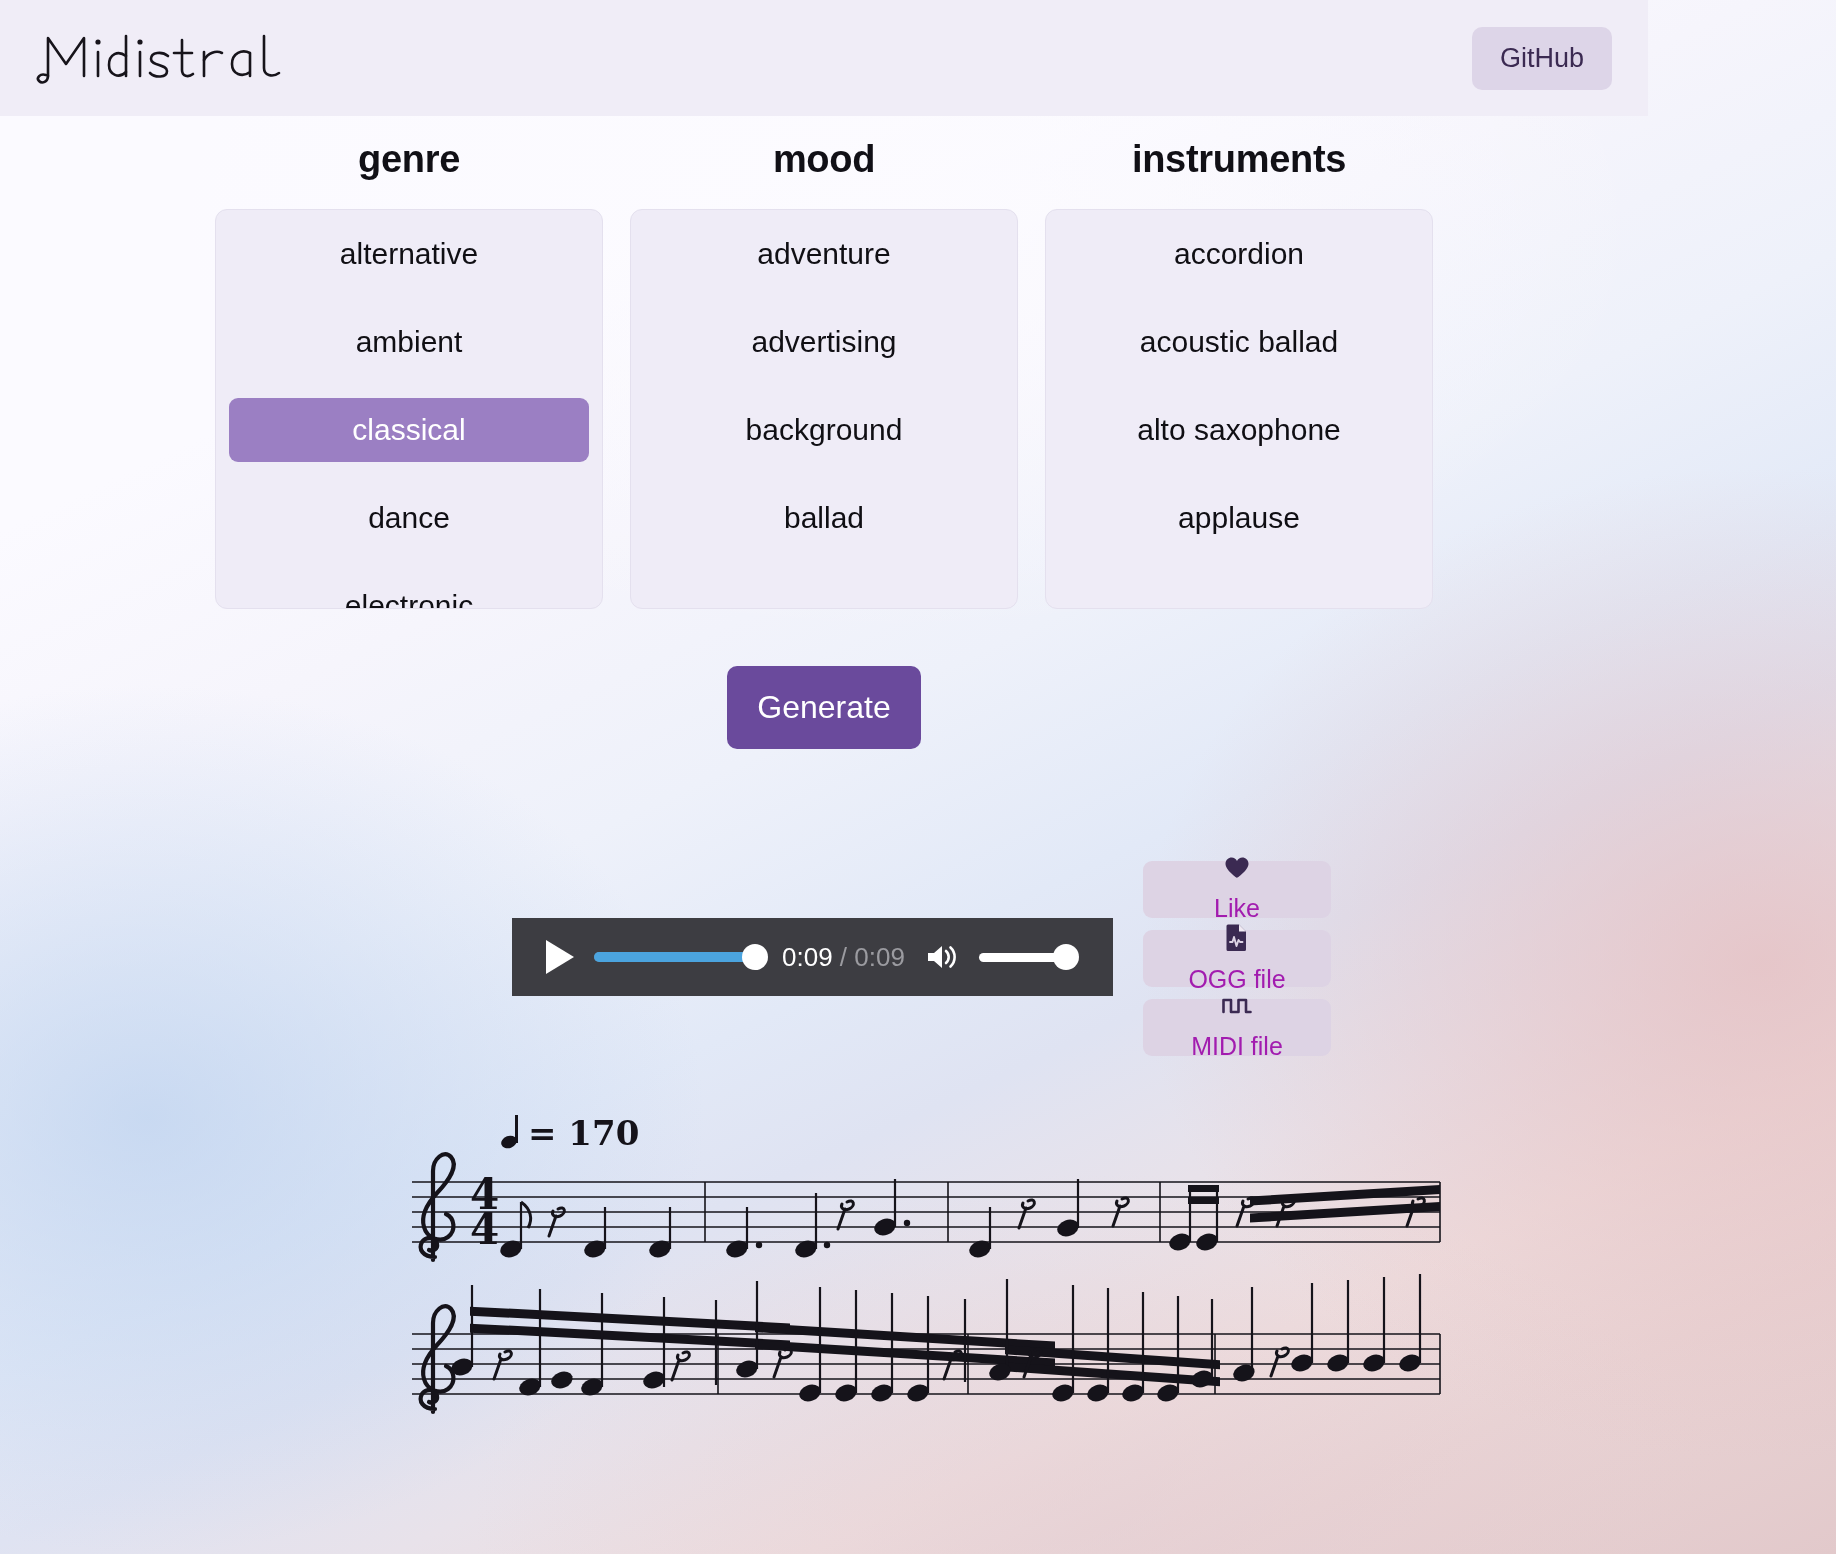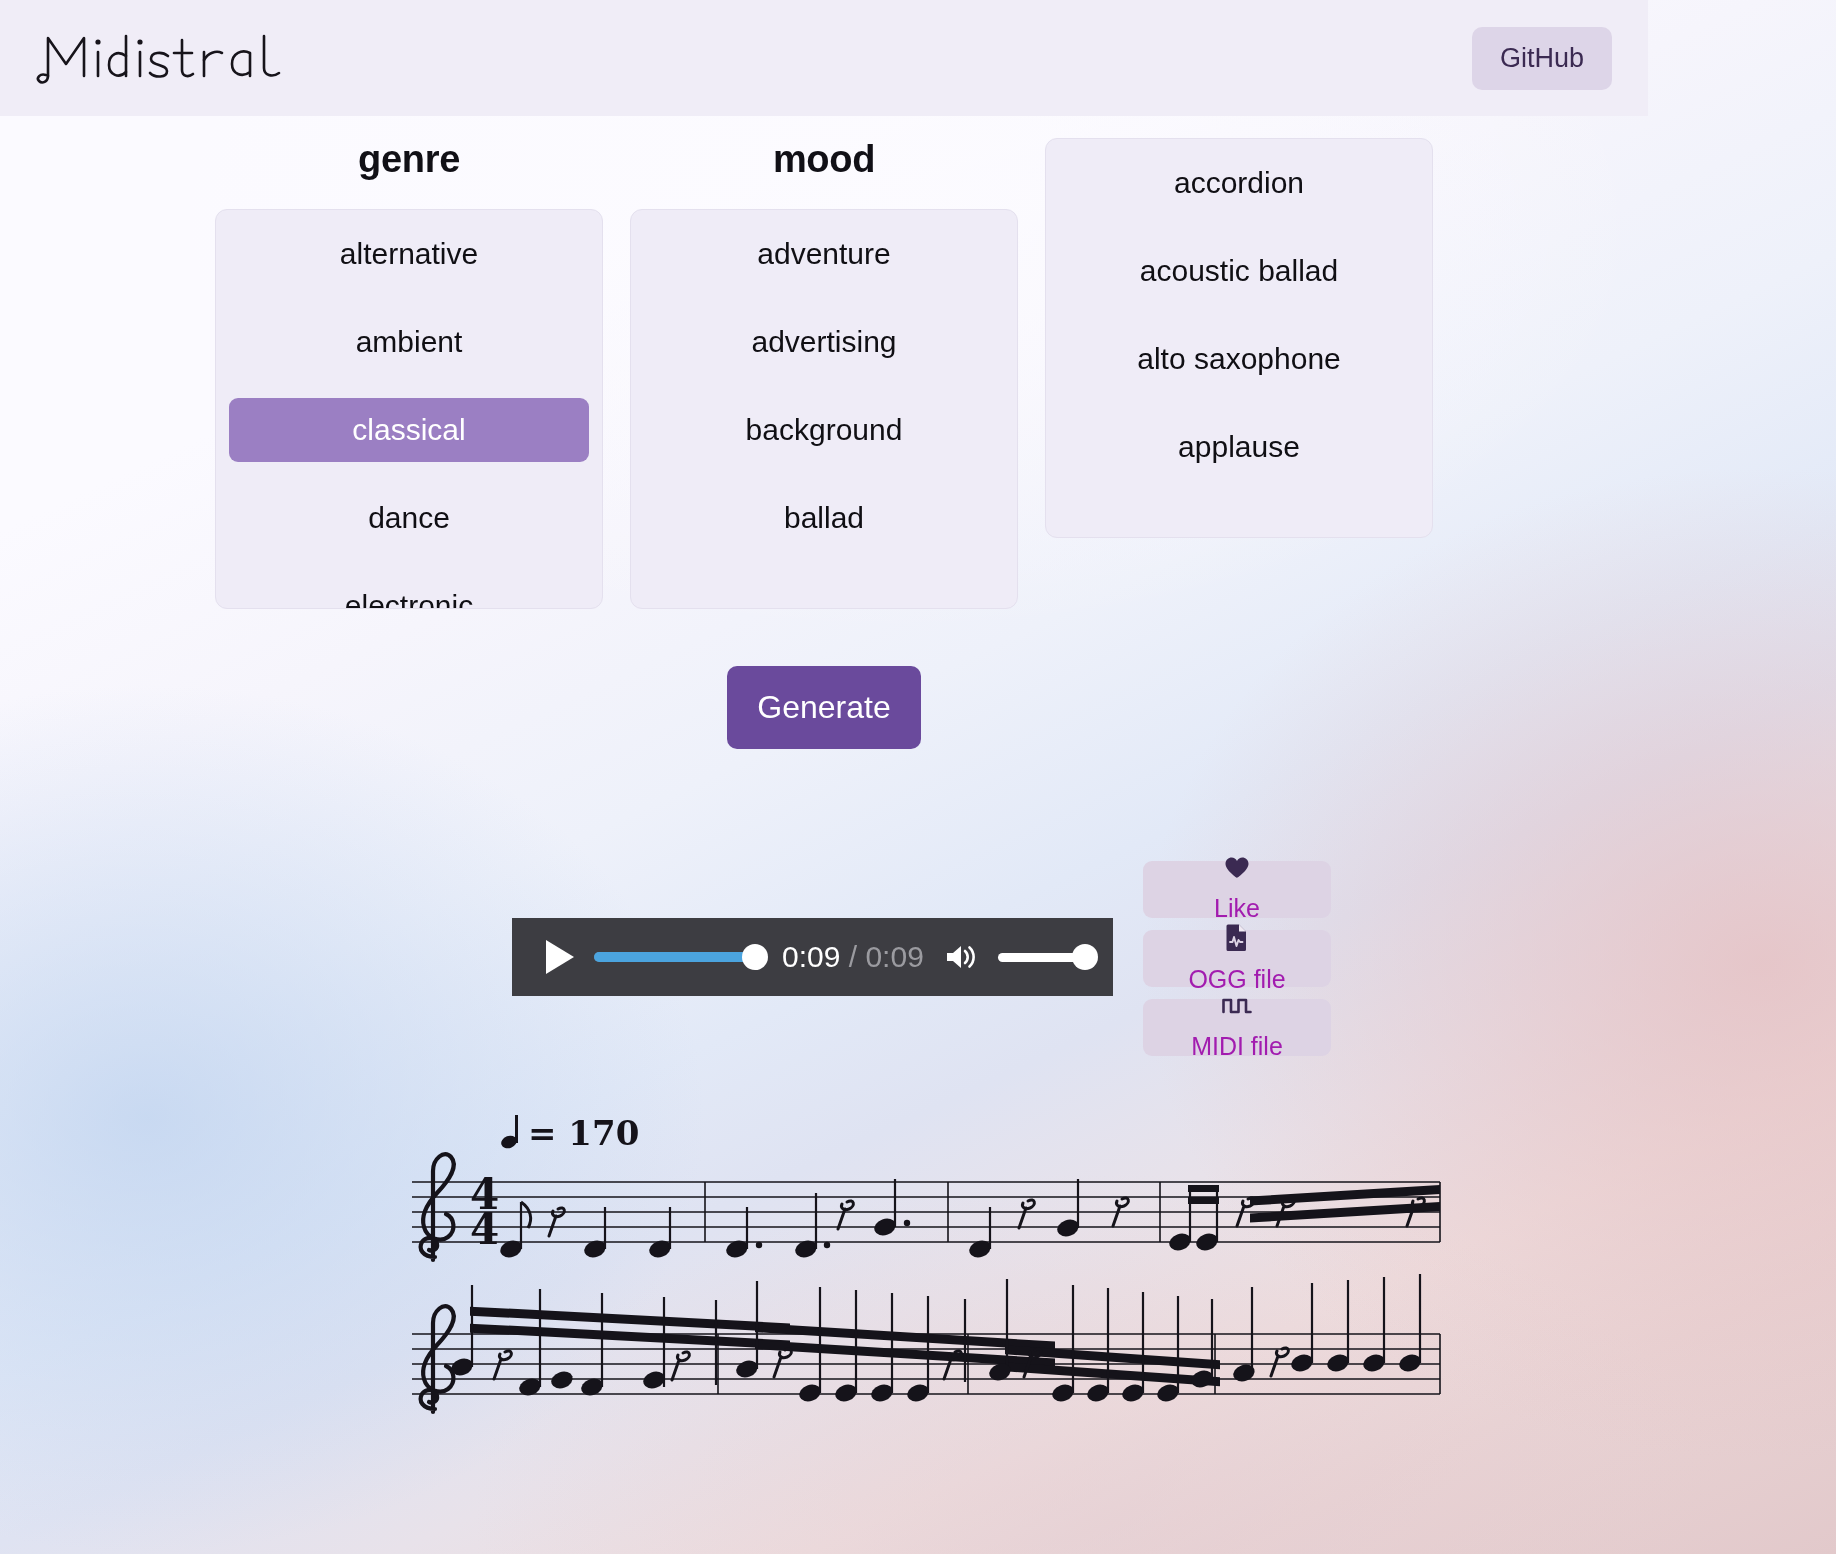--- a/index.html
+++ b/index.html
@@ -160,21 +160,21 @@
     border-bottom: 17px solid transparent;
     cursor: pointer;
     margin-left: 12px;
     flex: none;
   }
   .seek { position: relative; width: 168px; height: 26px; flex: none; cursor: pointer; display:flex; align-items:center;}
   .seek-track { position:absolute; left:0; right:0; height: 10px; background: rgba(255,255,255,0.25); border-radius: 5px; }
   .seek-fill { position:absolute; left:0; height: 10px; background: #4ba4df; border-radius: 5px; width: 100%; }
   .seek-thumb { position:absolute; width: 26px; height: 26px; border-radius: 50%; background: #ffffff; right: -6px; }
   .time {
-    font-size: 30px;
+    font-size: 26px;
     white-space: nowrap;
     flex: none;
     font-family: "Liberation Sans", sans-serif;
     text-align: right;
   }
   .time .cur { color: #ffffff; }
   .time .sep, .time .tot { color: #9b9ba0; }
   .speaker { flex: none; cursor: pointer; display:flex; align-items:center; }
   .vol { position: relative; width: 96px; height: 26px; flex: none; cursor: pointer; display:flex; align-items:center;}
   .vol-track { position:absolute; left:0; right:0; height: 9px; background: #ffffff; border-radius: 5px; }
@@ -269,20 +269,21 @@
       <div class="col-title">mood</div>
       <div class="list-box">
         <div class="list-item">adventure</div>
         <div class="list-item">advertising</div>
         <div class="list-item">background</div>
         <div class="list-item">ballad</div>
       </div>
     </div>
 
     <div class="selector-col">
+      <div class="col-title">instruments</div>
       <div class="list-box">
         <div class="list-item">accordion</div>
         <div class="list-item">acoustic ballad</div>
         <div class="list-item">alto saxophone</div>
         <div class="list-item">applause</div>
       </div>
     </div>
   </div>
 
   <div class="generate-wrap">

